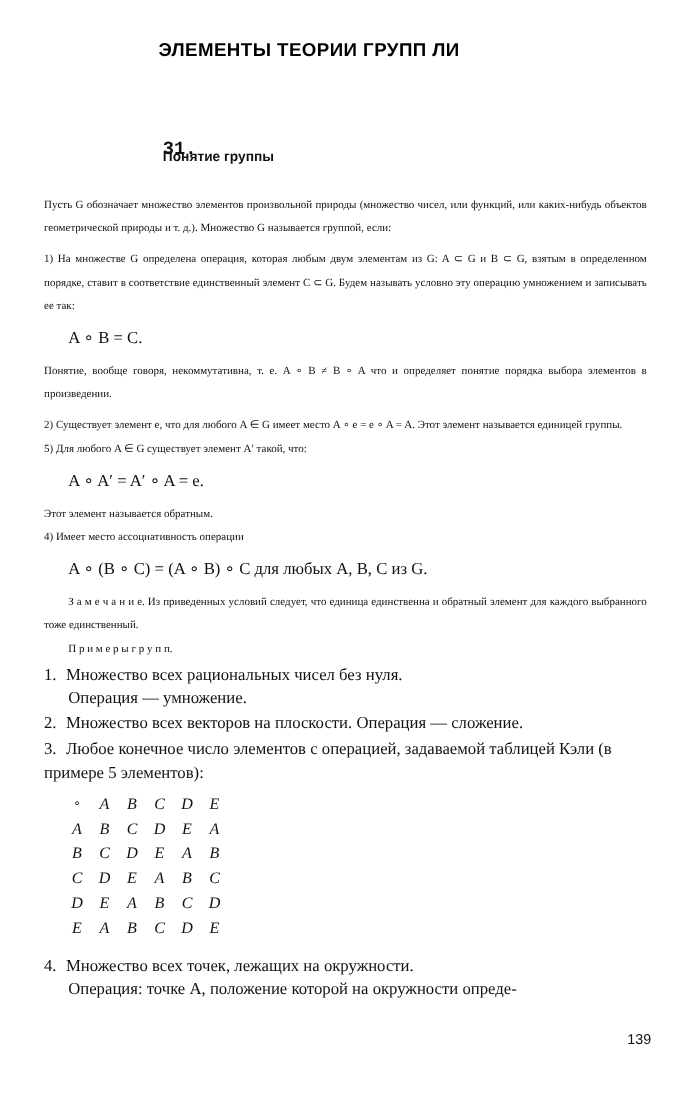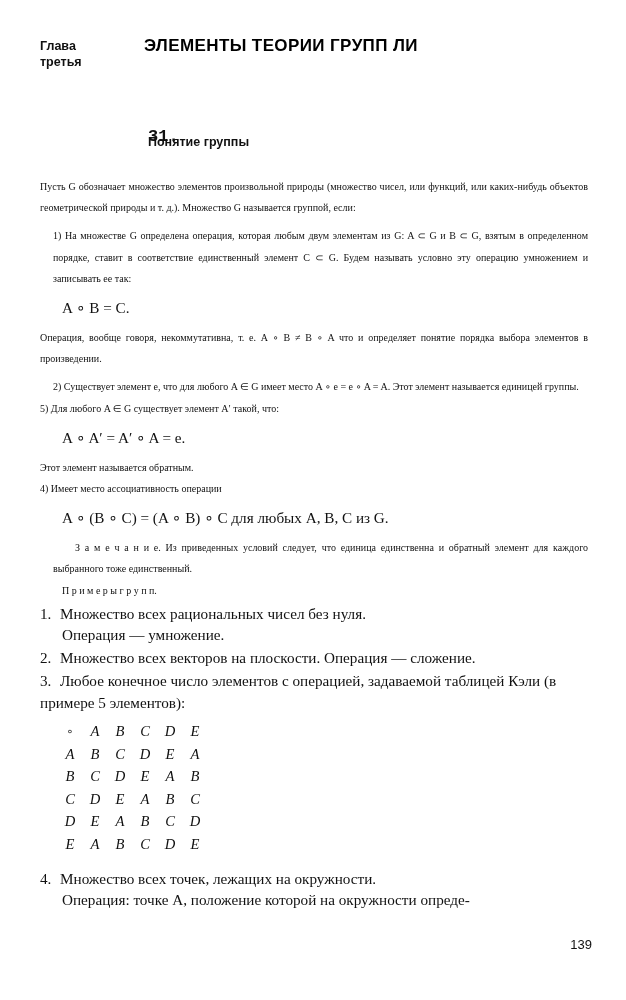--- a/index.html
+++ b/index.html
@@ -75,21 +75,20 @@
   }
   p.par {
     margin: 0;
     font-size: 10px;
     line-height: 21.2px;
     text-align: justify;
     text-align-last: left;
   }
   p.par.gap {
     margin-top: 7px;
-    margin-left: 13px;
   }
   p.par.tight {
     margin-top: 0px;
   }
   .indent {
     display: inline-block;
     width: 22px;
   }
   .formula {
     margin: 9px 0 9px 0;
@@ -138,39 +137,35 @@
     font-weight: normal;
     color: #111;
   }
 </style>
 </head>
 <body>
 
 <div class="page">
 
   <div class="header">
-    <div class="chapter-label">
-      <div>Глава</div>
-      <div>третья</div>
-    </div>
     <div class="chapter-title">ЭЛЕМЕНТЫ ТЕОРИИ ГРУПП ЛИ</div>
   </div>
 
   <div class="section-num">31.</div>
   <div class="section-title">Понятие группы</div>
 
   <div class="body">
 
     <p class="par">Пусть G обозначает множество элементов произвольной природы (множество чисел, или функций, или каких-нибудь объектов геометрической природы и т. д.). Множество G называется группой, если:</p>
 
     <p class="par gap">1) На множестве G определена операция, которая любым двум элементам из G: A ⊂ G и B ⊂ G, взятым в определенном порядке, ставит в соответствие единственный элемент C ⊂ G. Будем называть условно эту операцию умножением и записывать ее так:</p>
 
     <div class="formula">A ∘ B = C.</div>
 
-    <p class="par">Операция, вообще говоря, некоммутативна, т. е. A ∘ B ≠ B ∘ A что и определяет понятие порядка выбора элементов в произведении.</p>
+    <p class="par">Понятие, вообще говоря, некоммутативна, т. е. A ∘ B ≠ B ∘ A что и определяет понятие порядка выбора элементов в произведении.</p>
 
     <p class="par gap">2) Существует элемент e, что для любого A ∈ G имеет место A ∘ e = e ∘ A = A. Этот элемент называется единицей группы.</p>
 
     <p class="par tight">5) Для любого A ∈ G существует элемент A′ такой, что:</p>
 
     <div class="formula">A ∘ A′ = A′ ∘ A = e.</div>
 
     <p class="par">Этот элемент называется обратным.</p>
 
     <p class="par tight">4) Имеет место ассоциативность операции</p>

